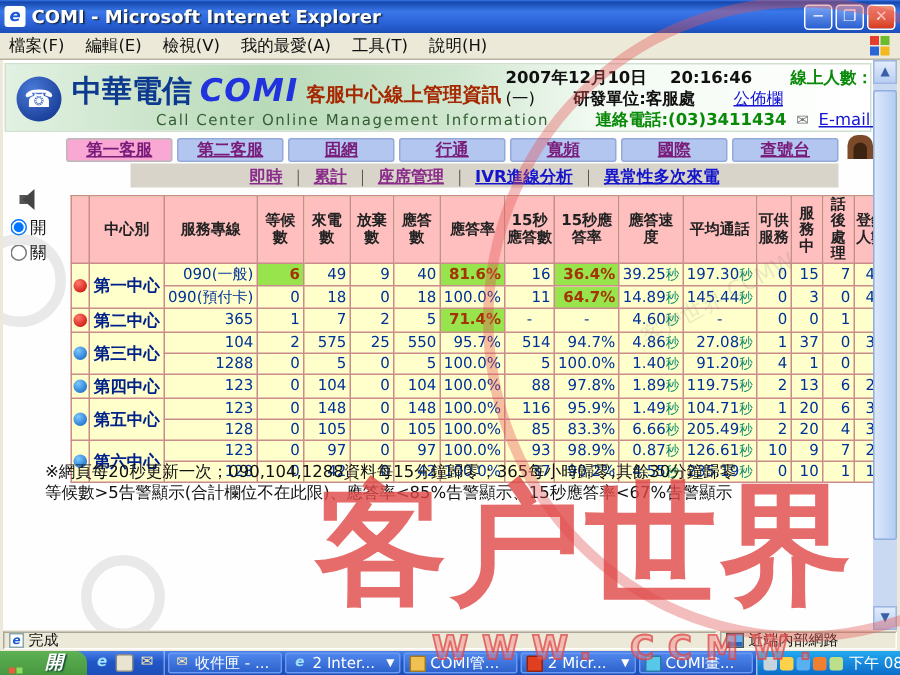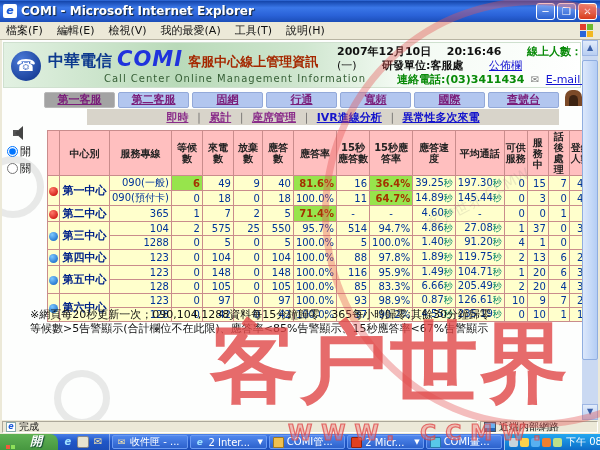--- a/index.html
+++ b/index.html
@@ -34,38 +34,38 @@
 
   
   #banner { position:absolute; left:1px; top:2px; right:17px; height:46px;
     background:linear-gradient(90deg,#e2f1e2 0%,#b9dab9 30%,#cfe6cf 52%,#f2faf2 68%,#ffffff 100%);
     border:1px solid #cfe0cf; }
   #logo { position:absolute; left:7px; top:8px; width:30px; height:30px; border-radius:50%;
     background:radial-gradient(circle at 35% 30%,#4a7ad8,#0b2e86); color:#fff; font-size:16px;
     text-align:center; line-height:30px; }
   #brand { position:absolute; left:44px; top:4px; }
   .brand-line1 { white-space:nowrap; }
-  #brand-zh { color:#0d3a8e; font-weight:bold; font-size:16px; }
+  #brand-zh { color:#0d3a8e; font-weight:bold; font-size:20px; }
   #brand-comi { color:#2033dd; font-weight:bold; font-style:italic; font-size:21px; letter-spacing:1px; }
   #brand-suffix { color:#a52800; font-weight:bold; font-size:13px; }
   .brand-en { color:#355e35; font-size:10px; font-weight:normal; letter-spacing:1px; margin-left:56px; margin-top:1px; }
   #banner-info { position:absolute; right:8px; top:2px; width:235px; font-size:11px; line-height:14px; color:#111; }
   .info-line { white-space:nowrap; }
   .b { font-weight:bold; }
   .green { color:#088a08; }
   .sp1 { margin-left:12px; } .sp2 { margin-left:22px; }
   a.link { color:#1414d2; text-decoration:underline; cursor:pointer; font-size:11px; }
   #mail-glyph { color:#777; font-size:10px; margin:0 3px; }
 
   
   #tabs { position:absolute; left:42px; top:52px; height:16px; display:flex; gap:3px; }
   .tab { width:71px; height:16px; background:#b2c6ef; border:1px solid #93a9d9; border-radius:2px;
     color:#7a1d7a; font-size:11px; font-weight:bold; text-decoration:underline; text-align:center;
     line-height:14px; cursor:pointer; white-space:nowrap; }
-  .tab.active { background:#a3a3a3; border-color:#b9b9b9; }
+  .tab.active { background:#f9a8d4; border-color:#b9b9b9; }
   #gate-icon { position:absolute; left:563px; top:50px; width:17px; height:16px;
     background:#7c4a28; border-radius:7px 7px 0 0; }
   #gate-icon::after { content:""; position:absolute; left:4px; top:5px; width:9px; height:11px;
     background:#3d2312; border-radius:5px 5px 0 0; }
 
   
   #subnav { position:absolute; left:85px; top:69px; width:472px; height:16px; background:#d8d4ca;
     display:flex; align-items:center; justify-content:center; font-size:11px; }
   .subnav-item { color:#1414cc; font-weight:bold; text-decoration:underline; cursor:pointer; white-space:nowrap; }
   .subnav-item.visited { color:#8a2d8a; }

